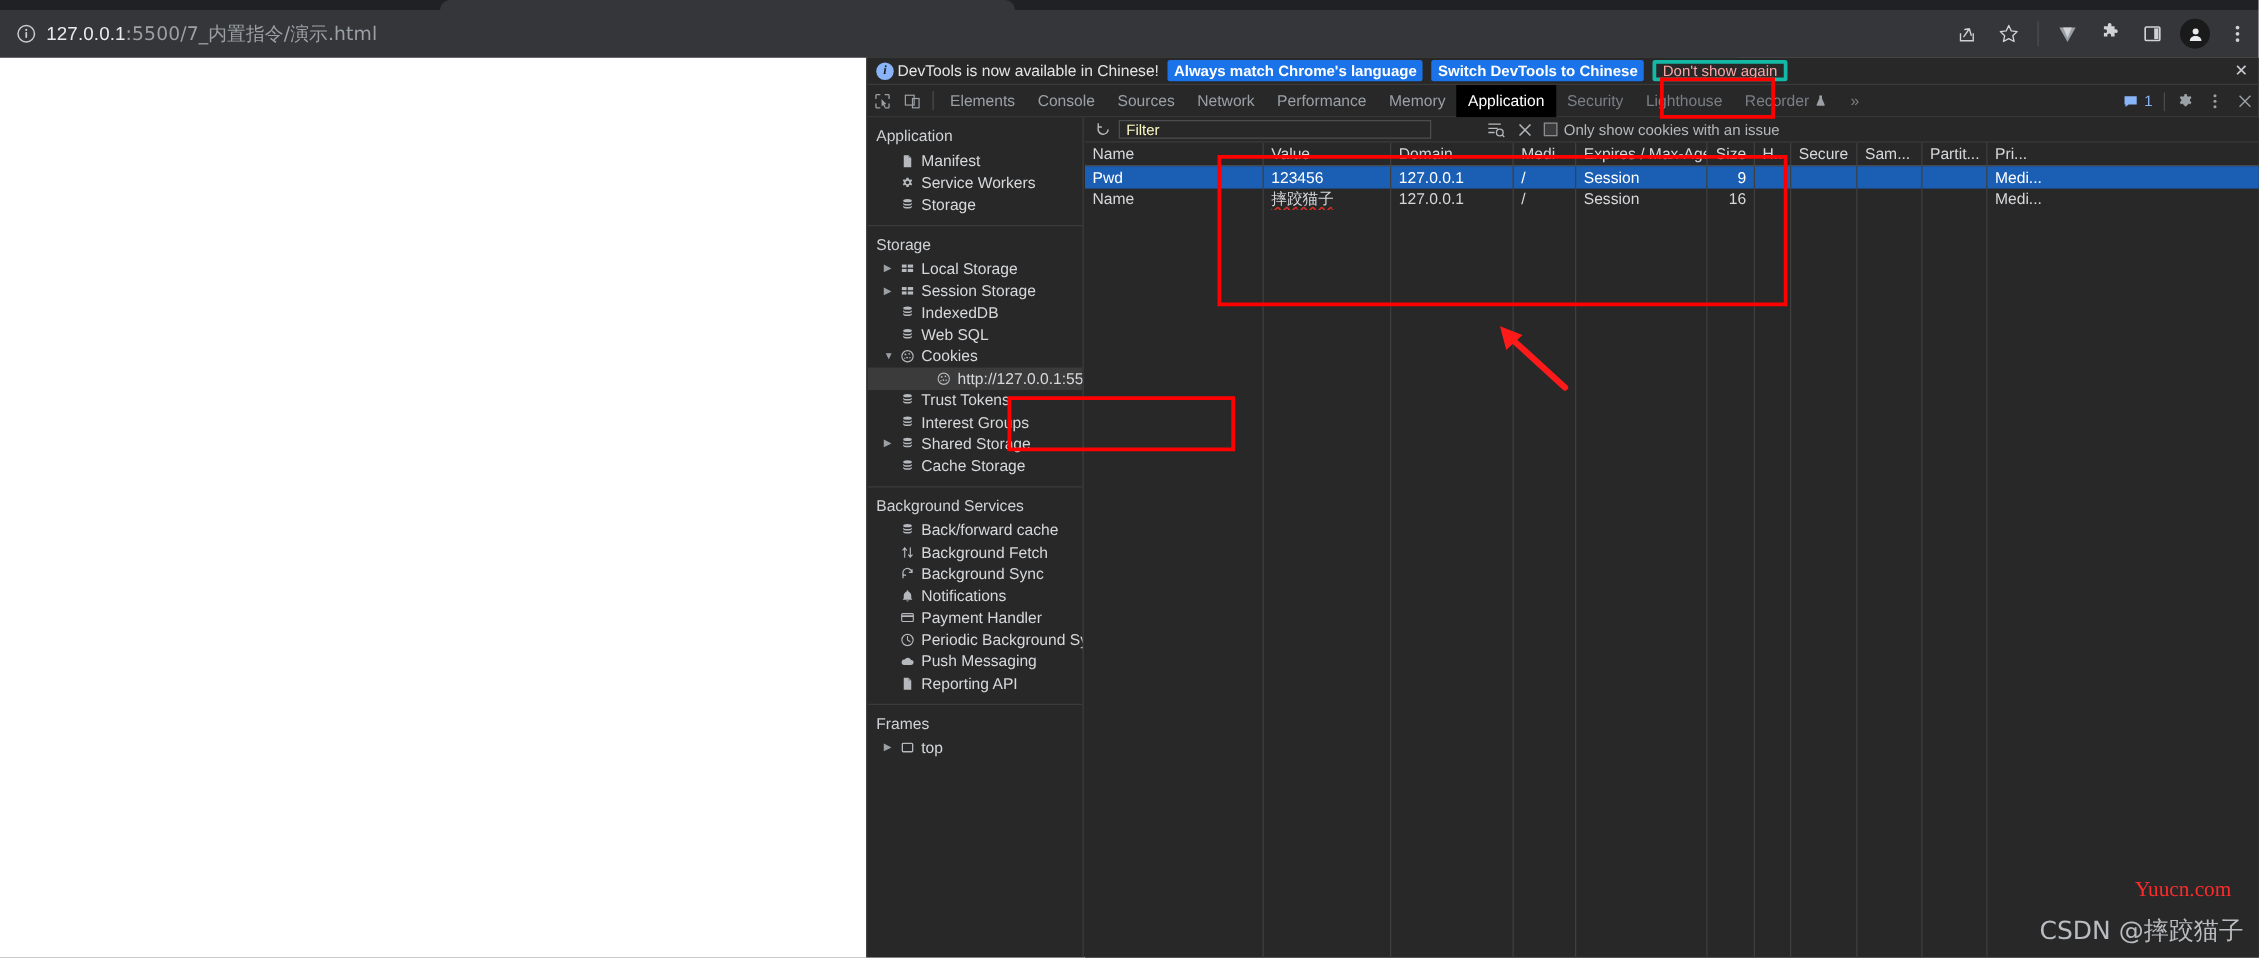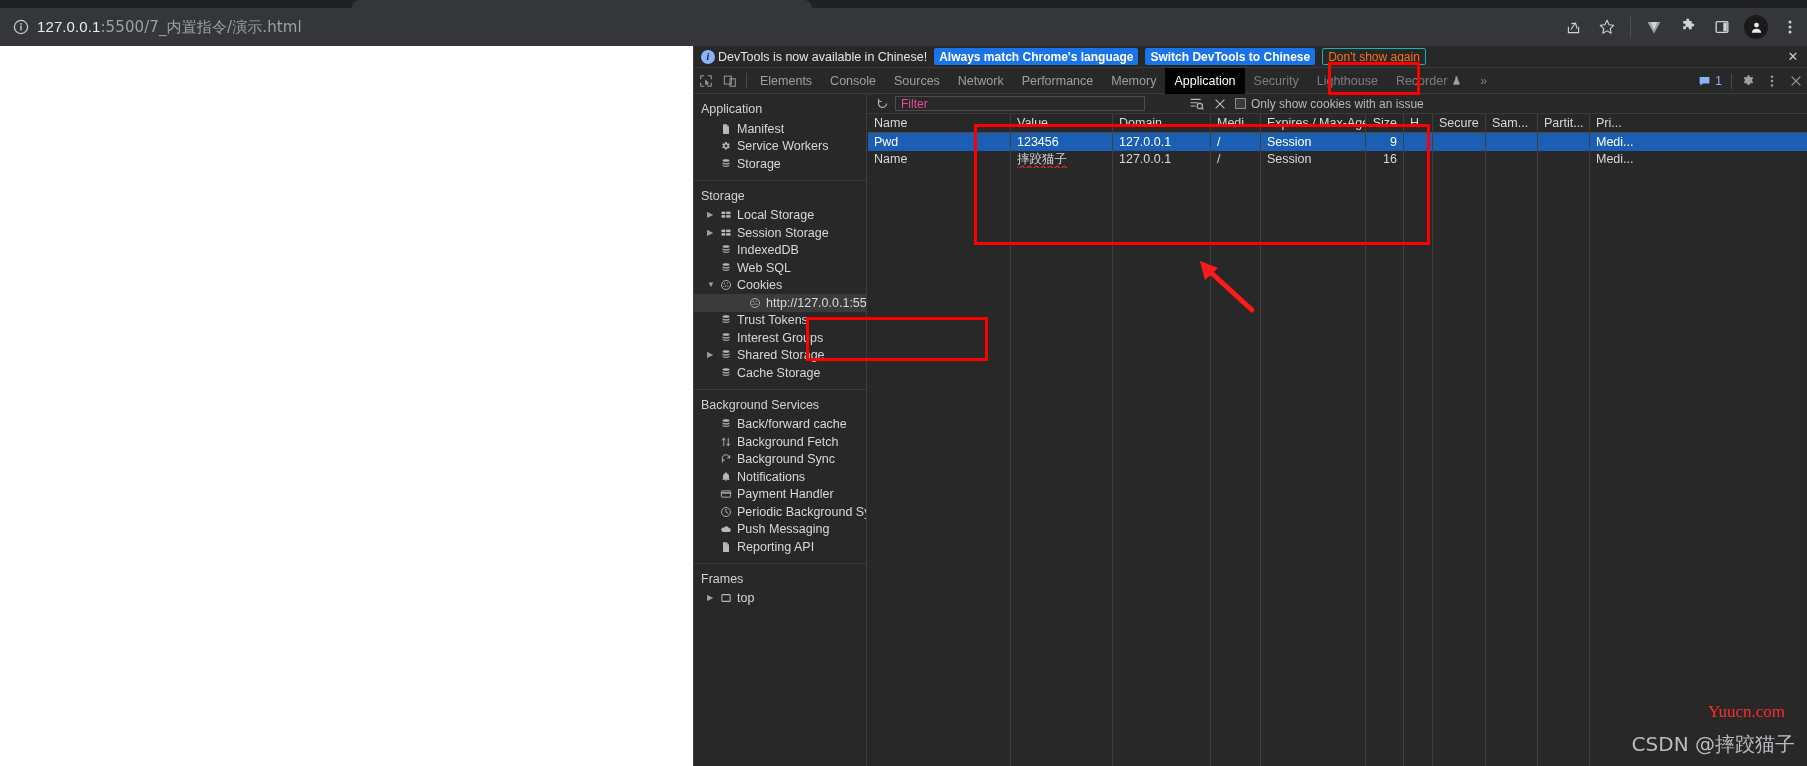--- a/index.html
+++ b/index.html
@@ -82,22 +82,22 @@
     color:#202124; font-size:10px; font-weight:bold; font-style:italic;
     font-family:"Liberation Serif", serif; flex:none;
   }
   .infobar-text { font-size:12.5px; color:#e5e5e5; margin-left:3px; white-space:nowrap; }
   .infobar-btn {
     height:17px; background:#1a73e8; color:#fff; font-size:12px; font-weight:bold;
     border:none; border-radius:2px; padding:0 5px; margin-left:7px;
     display:flex; align-items:center; white-space:nowrap; cursor:default;
   }
   .infobar-btn.ghost {
-    background:transparent; color:#f97316; font-weight:normal;
-    border:1px solid #14b8a6;
+    background:transparent; color:#fca5a5; font-weight:normal;
+    border:3px solid #14b8a6;
   }
   .infobar-close {
     position:absolute; right:8px; top:4px; width:14px; height:14px;
     color:#c7cace; font-size:13px; line-height:13px; text-align:center;
   }
 
   
   .dt-tabbar {
     position:absolute; left:0; top:22px; width:1114px; height:26px;
     background:#282828; border-bottom:1px solid #3a3a3a;
@@ -161,21 +161,21 @@
     padding-left:5px;
   }
   .tb-ico {
     width:18px; height:18px; display:flex; align-items:center; justify-content:center;
     color:#b5b8bc; flex:none;
   }
   .filter-box {
     width:250px; height:15px; border:1px solid #4d4d4d; background:transparent;
     margin-left:4px; display:flex; align-items:center; padding-left:5px;
   }
-  .filter-ph { font-size:12px; color:#ec4899; }
+  .filter-ph { font-size:12px; color:#fef9c3; }
   .tb-checkbox {
     width:11px; height:11px; border:1px solid #8a8d91; background:#3b3b3b;
     margin-left:6px; flex:none;
   }
   .tb-chk-label { font-size:12px; color:#b5b8bc; margin-left:5px; white-space:nowrap; }
 
   
   .ck-table { width:940px; font-size:12.5px; }
   .ck-row { display:flex; height:17.5px; align-items:center; }
   .ck-head {

